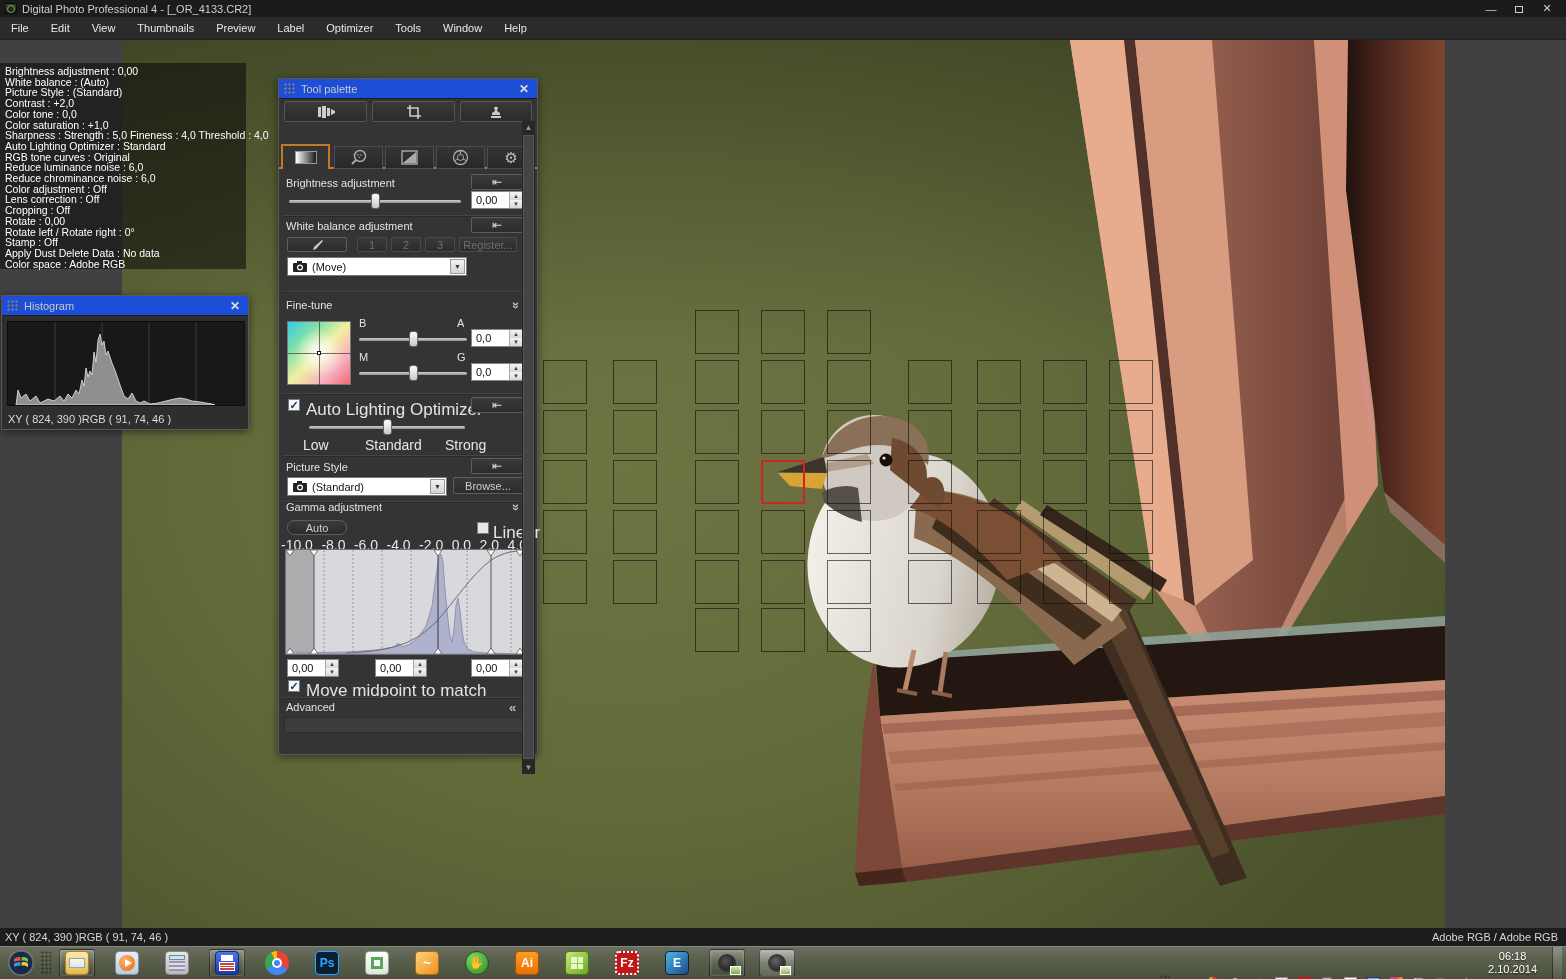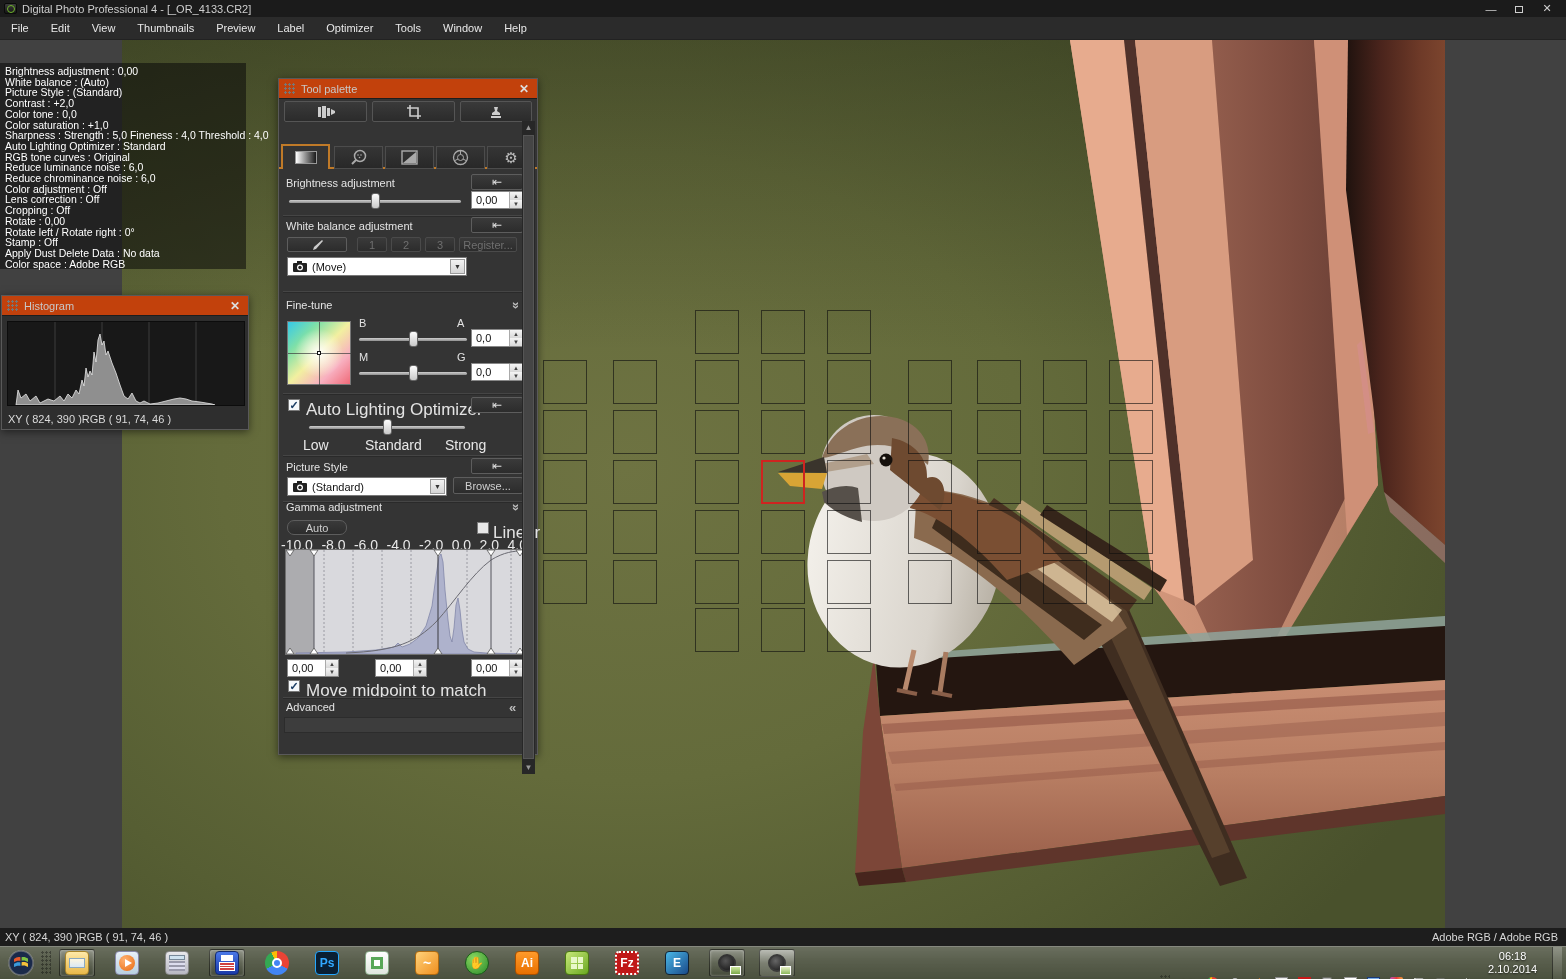--- a/index.html
+++ b/index.html
@@ -33,21 +33,21 @@
   .af-sq{position:absolute;width:44px;height:44px;border:1px solid rgba(15,15,15,.62);}
   .af-sq.active{border:2px solid #cf2420;}
 
   
   #info-overlay{left:0;top:63px;width:246px;height:206px;background:rgba(10,10,10,.55);
     padding:3px 0 0 5px;font-size:10.5px;line-height:10.7px;color:#fff;}
   .info-line{white-space:nowrap;}
 
   
   .fwin{background:#2e2e2e;border:1px solid #595959;box-shadow:0 2px 8px rgba(0,0,0,.5);}
-  .fwin-title{height:20px;background:#c2410c;display:flex;align-items:center;border-bottom:1px solid #1d1d1d;}
+  .fwin-title{height:20px;background:#1d4ed8;display:flex;align-items:center;border-bottom:1px solid #1d1d1d;}
   .drag-dots{width:12px;height:12px;margin:0 5px;background:
     radial-gradient(circle at 1.5px 1.5px,#777 1px,transparent 1.2px);background-size:4px 4px;}
   .fwin-title .t{font-size:11px;color:#c8c8c8;}
   .fwin-close{margin-left:auto;padding-right:8px;color:#ddd;font-size:12px;font-weight:bold;cursor:default;}
 
   #histogram-win{left:1px;top:295px;width:248px;height:135px;}
   #hist-plot{position:absolute;left:5px;top:25px;width:238px;height:85px;background:#181818;border:1px solid #0c0c0c;}
   #hist-status{position:absolute;left:6px;bottom:4px;font-size:11px;color:#dadada;}
 
   

